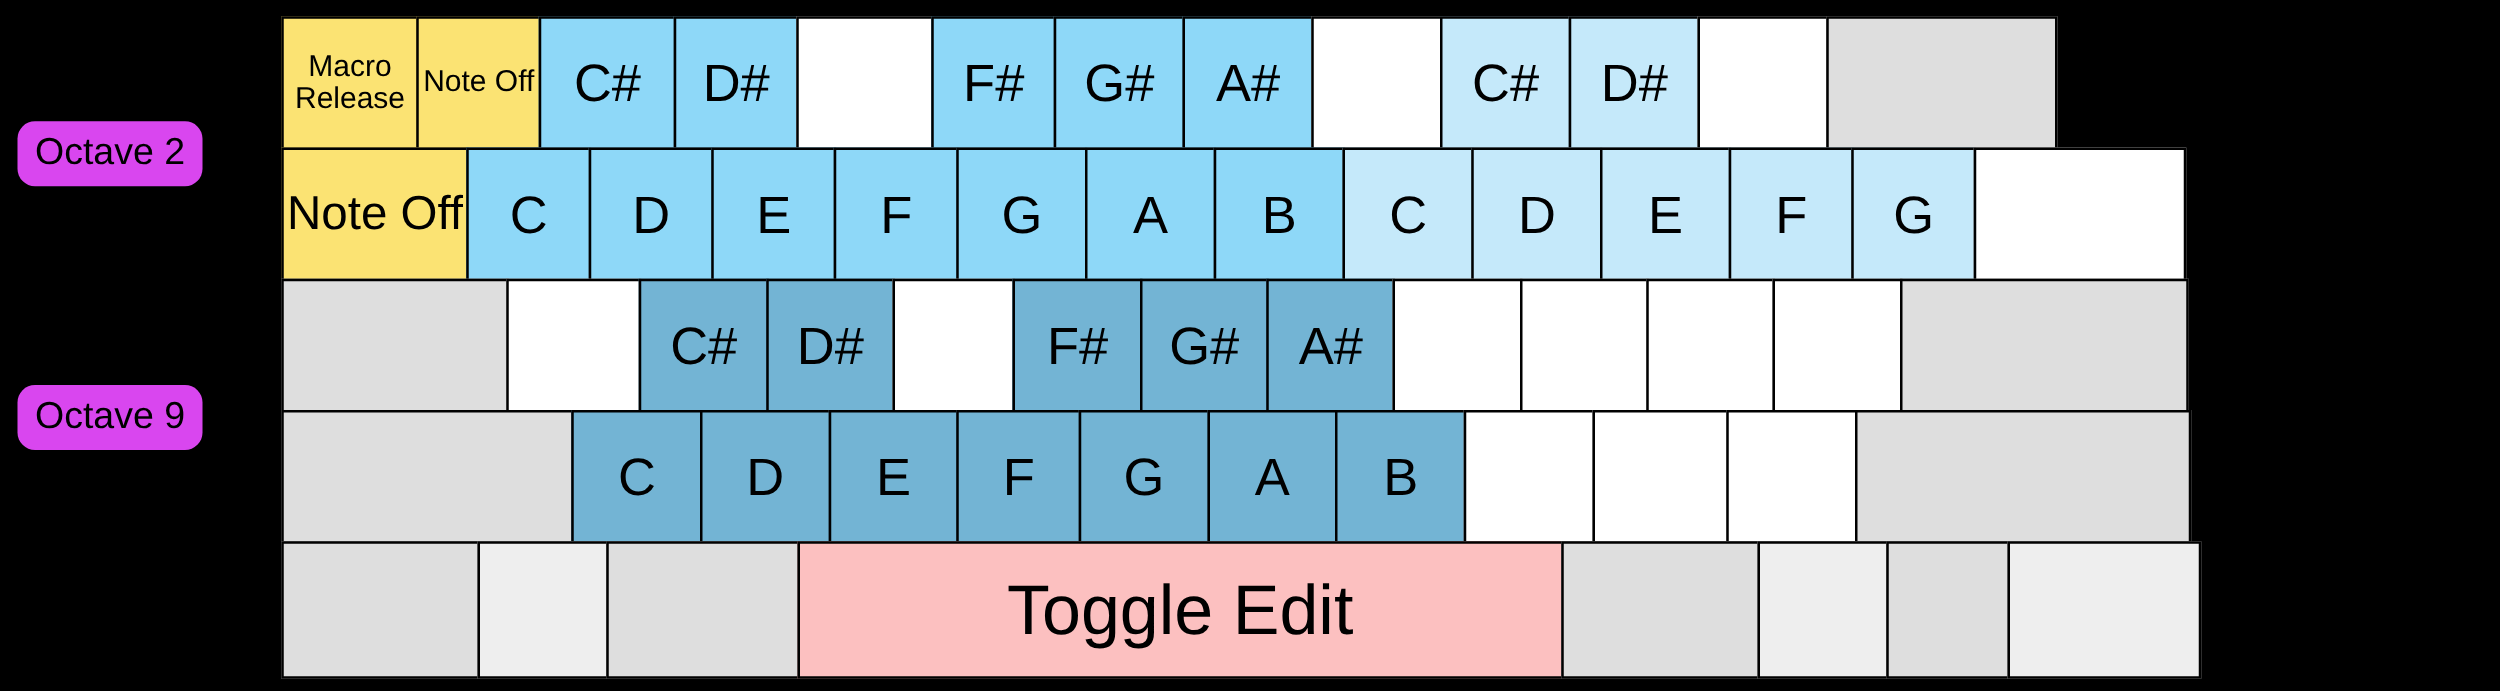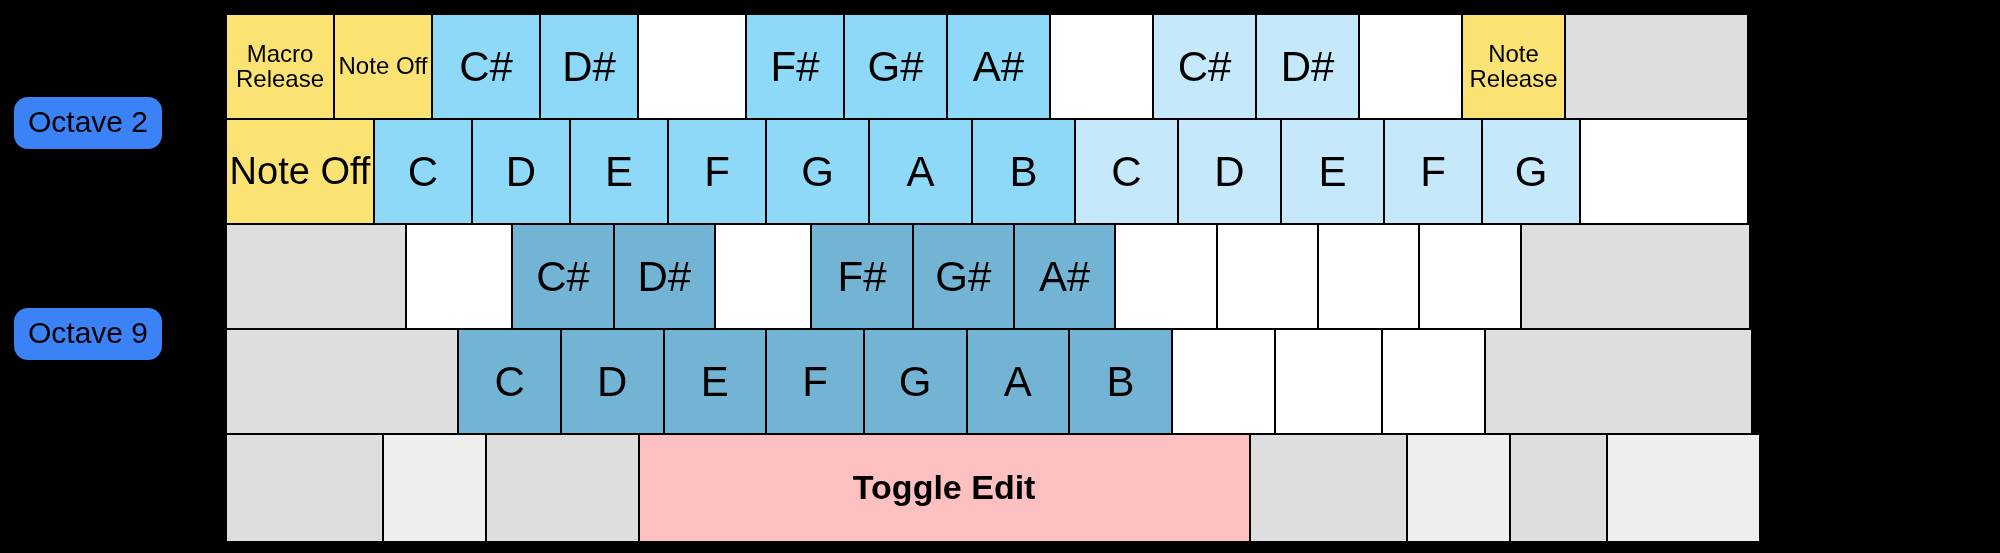--- a/index.html
+++ b/index.html
@@ -20,21 +20,21 @@
     position: absolute;
     left: 0; top: 0;
     width: 2000px;
     height: 553px;
     background: #000000;
   }
 
   
   .octave-badge {
     position: absolute;
-    background: #3b82f6;
+    background: #d946ef;
     color: #000000;
     border-radius: 14px;
     font-size: 30px;
     line-height: 1;
     padding: 10px 14px 12px 14px;
     white-space: nowrap;
     text-align: right;
     box-sizing: border-box;
   }
   #octave-2-badge { left: 14px;  top: 97px; }
@@ -83,21 +83,21 @@
   .c-yellow    { background: #fbe373; }
   .c-white     { background: #ffffff; }
   .c-gray      { background: #dedede; }
   .c-gray2     { background: #eeeeee; }
   .c-pink      { background: #fcc0c0; }
 
   
   .t-big   { font-size: 42px; }
   .t-med   { font-size: 38px; }
   .t-small { font-size: 24px; }
-  .t-toggle{ font-size: 34px; font-weight: bold; }
+  .t-toggle{ font-size: 56px; }
 </style>
 </head>
 <body>
 
 <div id="stage">
 
   <div class="octave-badge" id="octave-2-badge">Octave 2</div>
 
   <div class="octave-badge" id="octave-1-badge">Octave 9</div>
 
@@ -109,21 +109,20 @@
         <div class="cell c-blue t-big" style="width: 110px;">C#</div>
         <div class="cell c-blue t-big" style="width: 100px;">D#</div>
         <div class="cell c-white t-big" style="width: 110px;"></div>
         <div class="cell c-blue t-big" style="width: 100px;">F#</div>
         <div class="cell c-blue t-big" style="width: 105px;">G#</div>
         <div class="cell c-blue t-big" style="width: 105px;">A#</div>
         <div class="cell c-white t-big" style="width: 105px;"></div>
         <div class="cell c-lightblue t-big" style="width: 105px;">C#</div>
         <div class="cell c-lightblue t-big" style="width: 105px;">D#</div>
         <div class="cell c-white t-big" style="width: 105px;"></div>
-        <div class="cell c-yellow t-small" style="width: 105px;">Note Release</div>
         <div class="cell c-gray t-big" style="width: 185px;"></div>
       </div>
       <div class="row row-2">
         <div class="cell c-yellow t-med" style="width: 150px;">Note Off</div>
         <div class="cell c-blue t-big" style="width: 100px;">C</div>
         <div class="cell c-blue t-big" style="width: 100px;">D</div>
         <div class="cell c-blue t-big" style="width: 100px;">E</div>
         <div class="cell c-blue t-big" style="width: 100px;">F</div>
         <div class="cell c-blue t-big" style="width: 105px;">G</div>
         <div class="cell c-blue t-big" style="width: 105px;">A</div>

